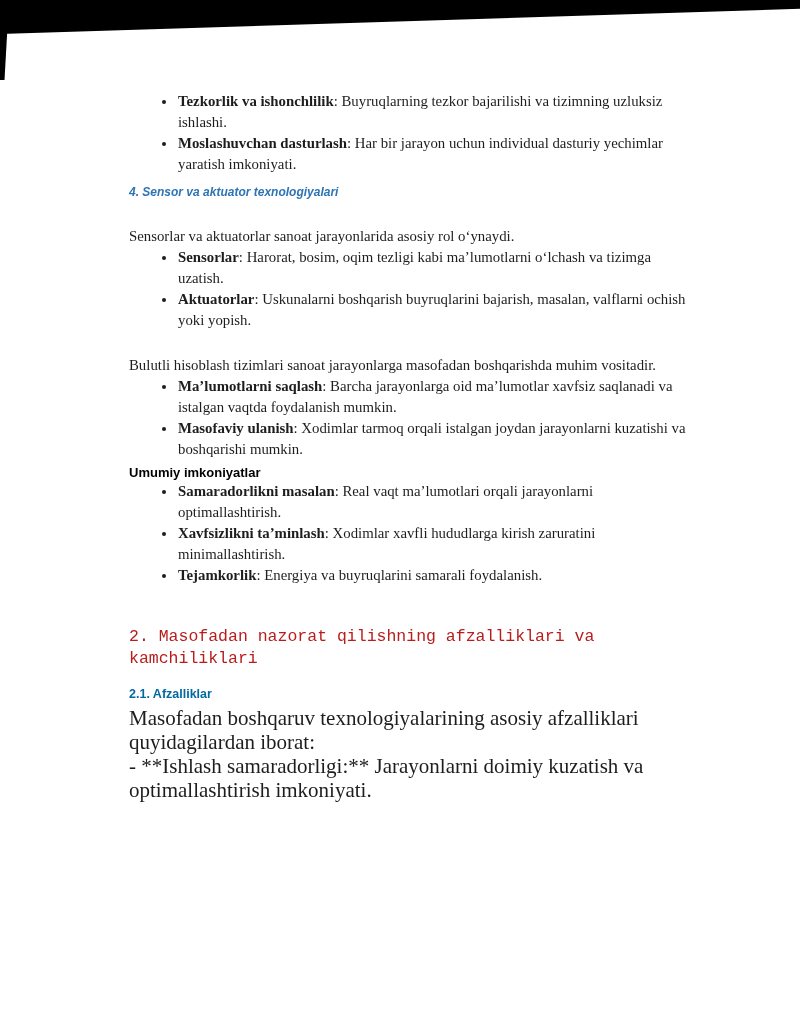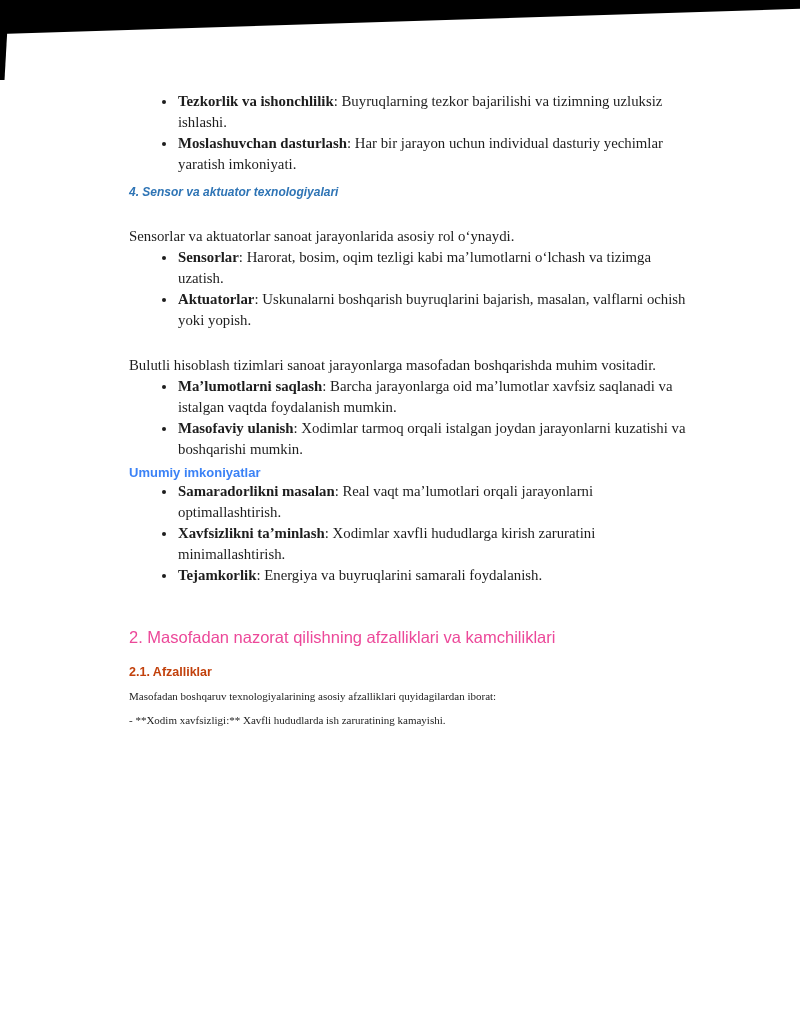--- a/index.html
+++ b/index.html
@@ -50,41 +50,41 @@
     font-size: 12px;
     line-height: 17px;
     color: #2E74B5;
     margin: 0;
   }
   .h-bold-small {
     font-family: "Liberation Sans", sans-serif;
     font-weight: bold;
     font-size: 13px;
     line-height: 17px;
-    color: #3b82f6;
+    color: #000000;
     margin: 0;
   }
   .h-large {
-    font-family: Liberation Sans, sans-serif;
+    font-family: Liberation Mono, monospace;
     font-weight: 400;
     font-size: 16.5px;
     line-height: 22px;
-    color: #ec4899;
+    color: #b91c1c;
     margin: 0;
   }
   .h-sub {
     font-family: "Liberation Sans", sans-serif;
     font-weight: bold;
     font-size: 12.5px;
     line-height: 17px;
-    color: #c2410c;
+    color: #0369a1;
     margin: 0;
   }
   .plainline {
-    font-size: 11px;
+    font-size: 21px;
     line-height: 24px;
     margin: 0;
   }
   
   .m-ul1        { margin-top: 0; }
   .m-hsensor    { margin-top: 9px; }
   .m-psensor    { margin-top: 25px; }
   .m-ulsensor   { margin-top: 10px; }
   .m-hbulut     { margin-top: 6px; }
   .m-pbulut     { margin-top: 24px; }
@@ -134,16 +134,16 @@
     <li><span class="b">Tejamkorlik</span><span>: Energiya va buyruqlarini samarali foydalanish.</span></li>
   </ul>
 
 
   <h2 class="h-large m-hafzallik">2. Masofadan nazorat qilishning afzalliklari va kamchiliklari</h2>
 
   <h3 class="h-sub m-hsub">2.1. Afzalliklar</h3>
 
   <div class="m-lines">
     <div class="plainline">Masofadan boshqaruv texnologiyalarining asosiy afzalliklari quyidagilardan iborat:</div>
-    <div class="plainline">- **Xodim xavfsizligi:** Xavfli hududlarda ish zaruratining kamayishi.</div>
+    <div class="plainline">- **Ishlash samaradorligi:** Jarayonlarni doimiy kuzatish va optimallashtirish imkoniyati.</div>
   </div>
 
 </div>
 
 </body></html>

